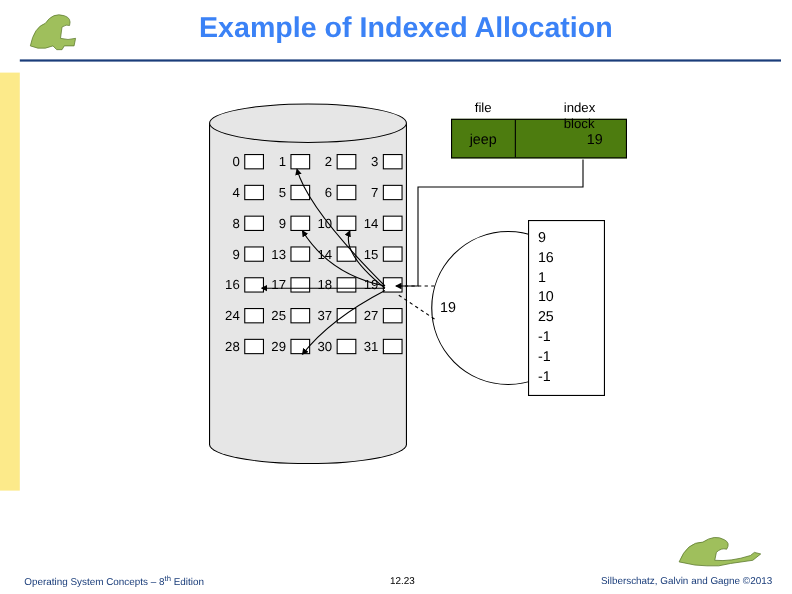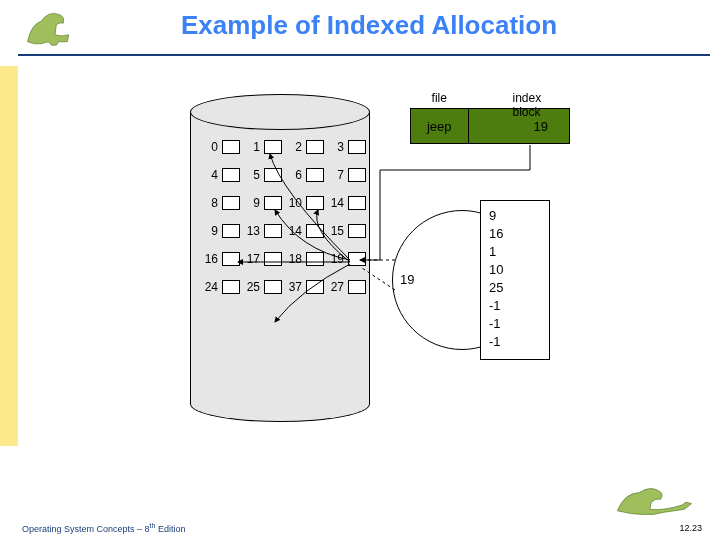--- a/index.html
+++ b/index.html
@@ -157,20 +157,38 @@
         </span>
         <span class="cellwrap">
           <span class="num">37</span>
           <span class="cell"></span>
         </span>
         <span class="cellwrap">
           <span class="num">27</span>
           <span class="cell"></span>
         </span>
       </div>
+    <div class="gridrow">
+        <span class="cellwrap">
+          <span class="num">28</span>
+          <span class="cell"></span>
+        </span>
+        <span class="cellwrap">
+          <span class="num">29</span>
+          <span class="cell"></span>
+        </span>
+        <span class="cellwrap">
+          <span class="num">30</span>
+          <span class="cell"></span>
+        </span>
+        <span class="cellwrap">
+          <span class="num">31</span>
+          <span class="cell"></span>
+        </span>
+      </div>
   </div>
 
   <div class="dir-label">directory</div>
   <div class="dir-box">
     <div class="dir-col">
       <span class="dir-h">file</span>
       <span>jeep</span>
     </div>
     <div class="dir-col">
       <span class="dir-h">index block</span>
@@ -211,13 +229,14 @@
   </svg>
 </div>
 
 <svg class="logo-right" viewBox="0 0 120 50">
   <path class="dino" d="M5 40 Q15 15 35 15 Q50 5 62 12 Q70 16 65 24 Q58 22 52 28 L50 38 Q70 40 95 32 L100 28 L108 30 L98 38 L70 42 L55 45 L40 45 L25 44 Z"></path>
 </svg>
 
 <div class="footer">
   <span class="foot-left"><span>Operating System Concepts – 8</span><sup>th</sup><span> Edition</span></span>
   <span class="foot-mid">12.23</span>
+  <span class="foot-right">Silberschatz, Galvin and Gagne ©2013</span>
 </div>
 
 </body></html>

